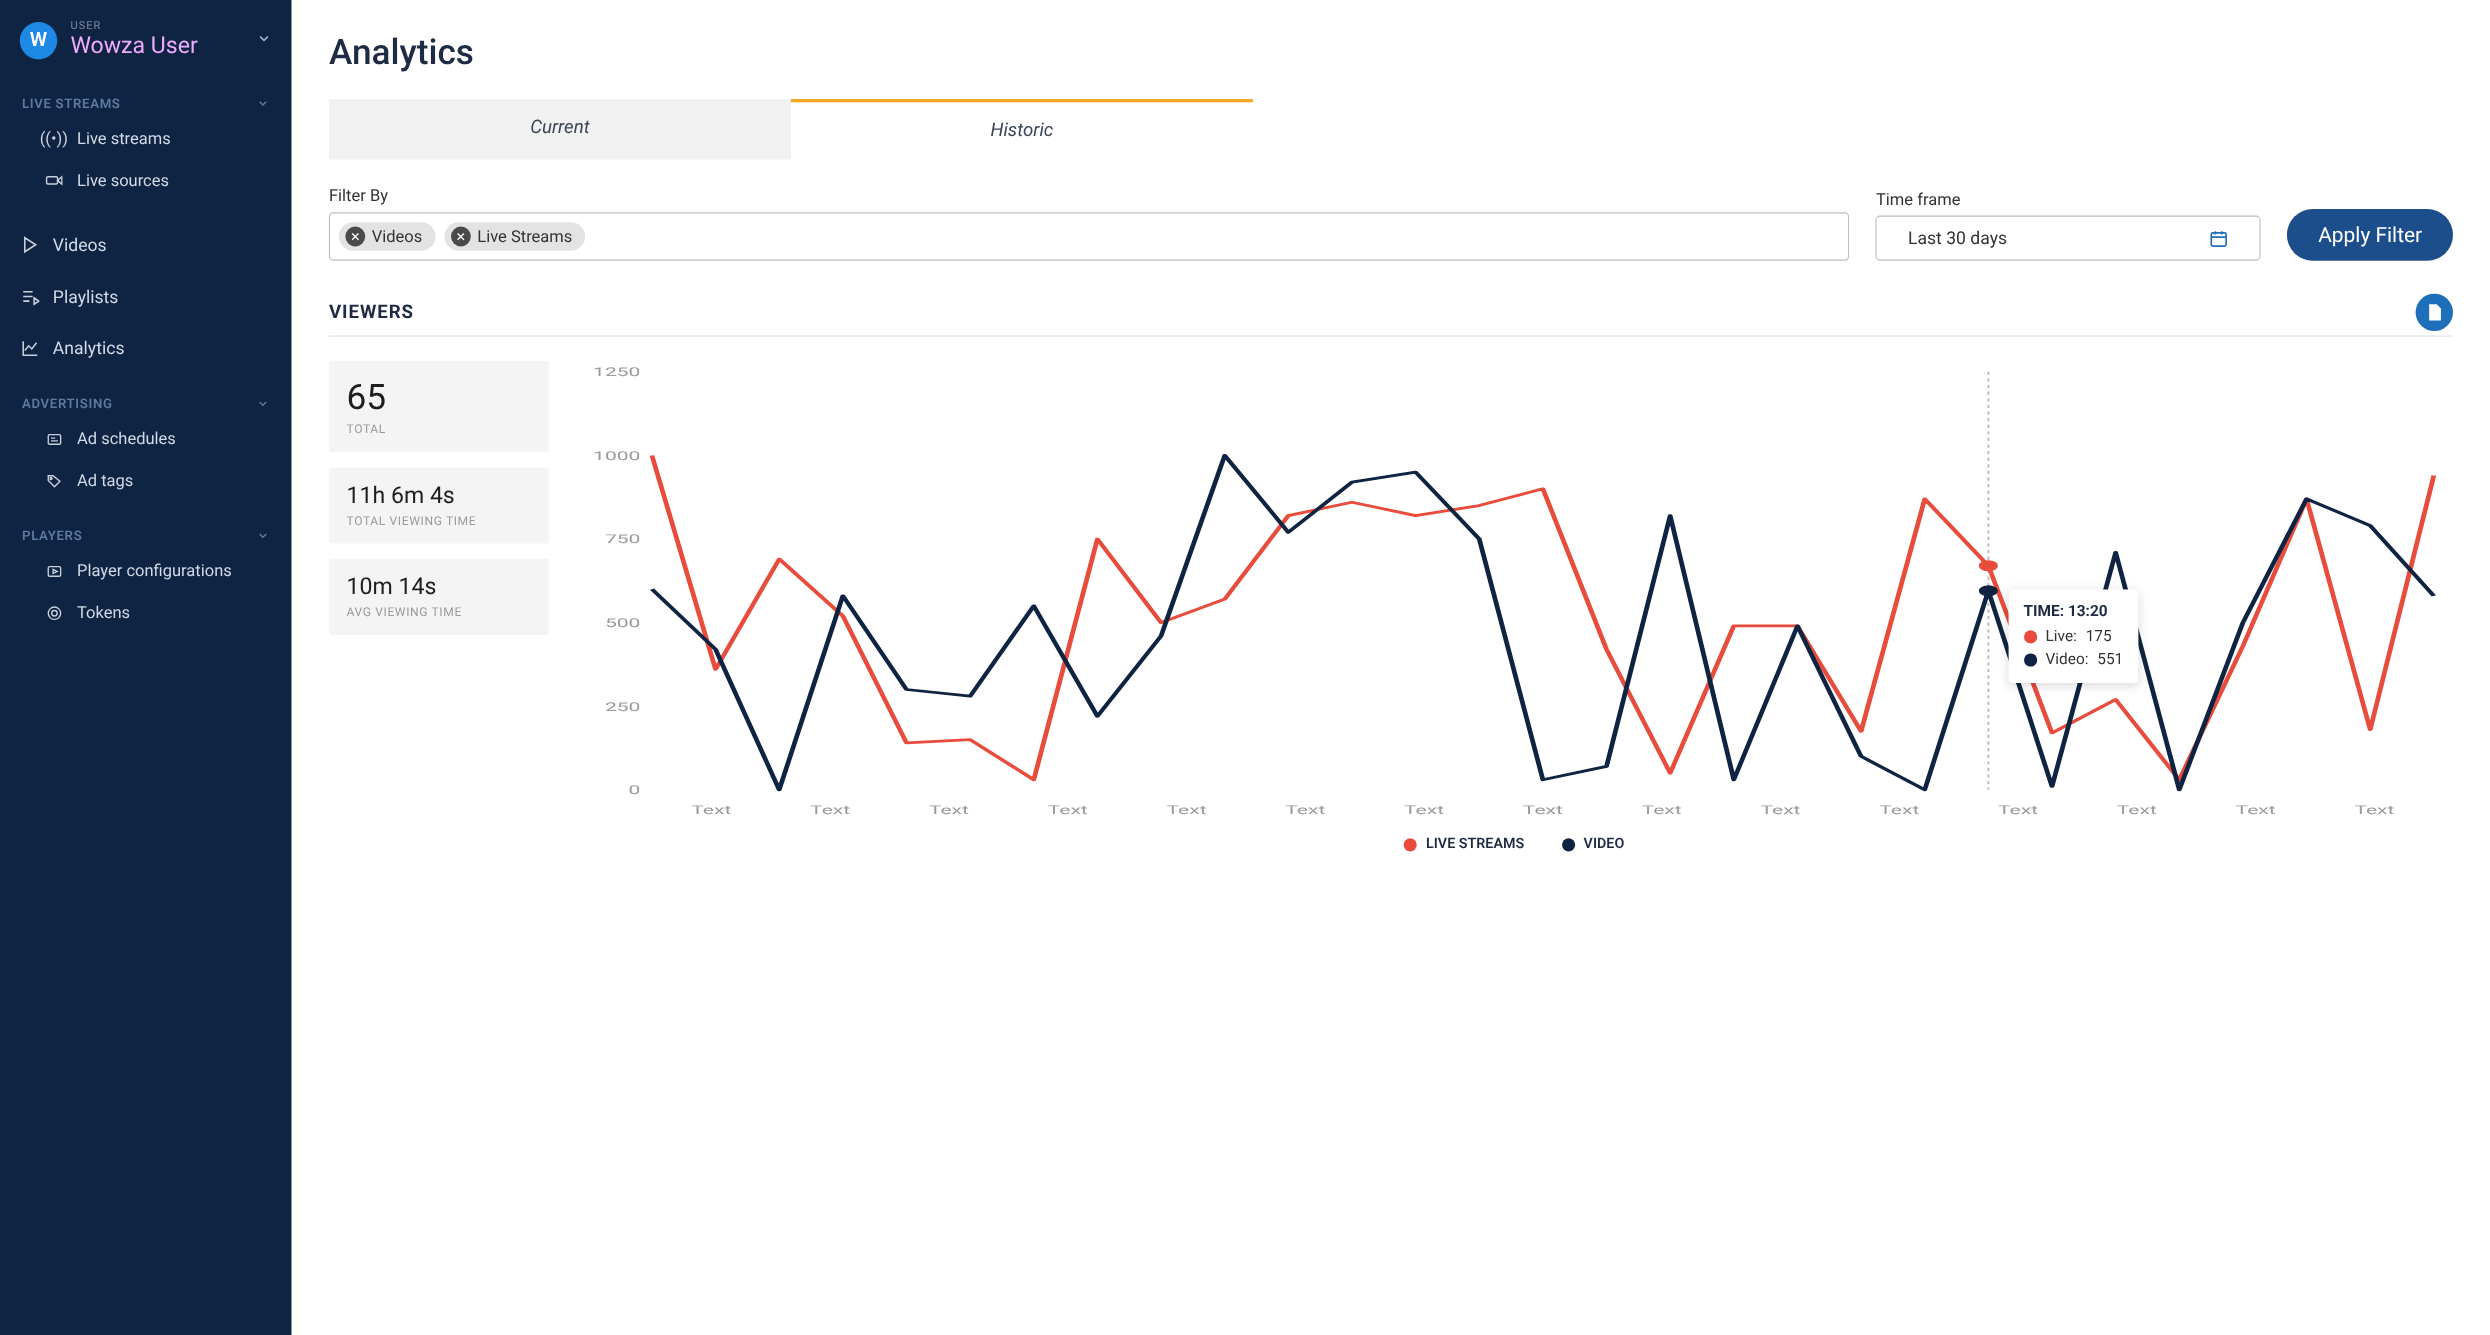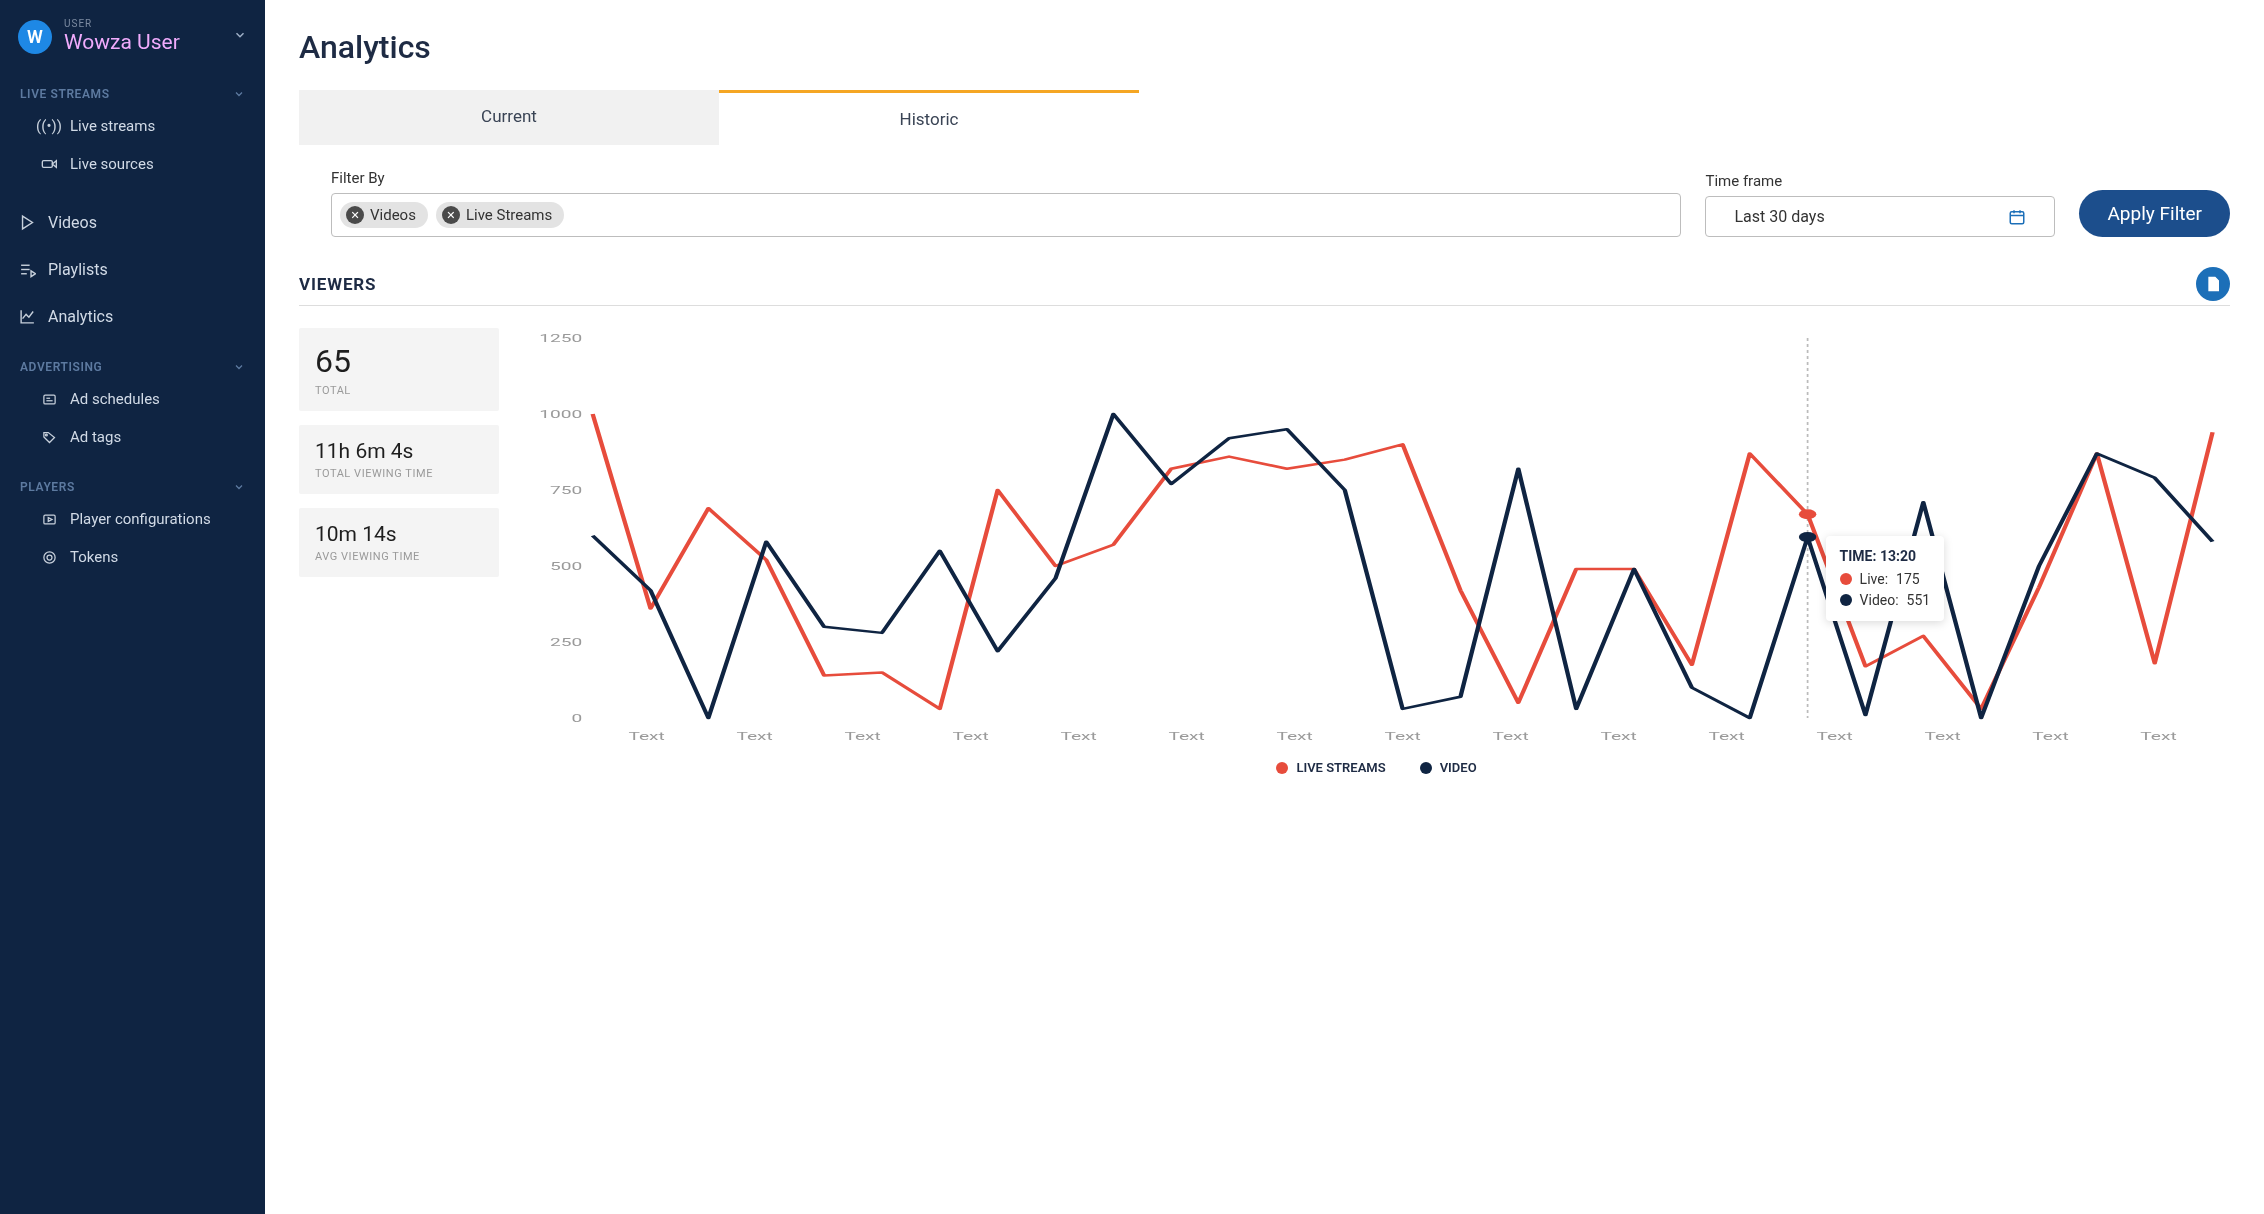--- a/index.html
+++ b/index.html
@@ -13,24 +13,24 @@
 .user-meta .user-name { font-size:21px; font-weight:400; color:#f0abfc; }
 .chev { margin-left:auto; color:#9fb0c7; }
 .section-header { display:flex; align-items:center; justify-content:space-between; padding:12px 20px 6px; font-size:12px; letter-spacing:0.05em; color:#5d7aa0; font-weight:600; cursor:pointer; }
 .nav-item { display:flex; align-items:center; gap:12px; padding:10px 20px 10px 40px; color:#d1dae6; cursor:pointer; }
 .nav-item.top-level { padding-left:18px; font-size:16px; }
 .nav-item .icon { width:18px; display:flex; justify-content:center; color:#c7d0db; }
 
 .main { flex:1; padding:28px 34px 10px; overflow:auto; }
 h1.page-title { font-size:32px; color:#1e2b44; font-weight:500; margin-bottom:24px; }
 .tabs { display:flex; }
-.tab { flex:0 0 420px; text-align:center; padding:16px 0; font-size:17px; color:#3a4455; cursor:pointer; }
+.tab { flex:0 0 420px; text-align:center; padding:16px 0; font-size:17px; color:#3a4455; cursor:pointer;font-style:italic; }
 .tab-current { background:#f1f1f1; }
 .tab-historic { border-top:3px solid #f5a623; }
-.filter-row { display:flex; gap:24px; margin-top:24px; align-items:flex-end;margin-left:32px; }
+.filter-row { display:flex; gap:24px; margin-top:24px; align-items:flex-end; }
 .filter-by { flex:1; }
 .filter-label { font-size:15px; color:#333; margin-bottom:6px; }
 .chip-box { border:1px solid #bdbdbd; border-radius:4px; padding:6px 8px; display:flex; gap:8px; min-height:44px; align-items:center; }
 .chip { background:#e3e3e3; border-radius:16px; padding:4px 12px 4px 6px; display:flex; align-items:center; gap:6px; font-size:15px; color:#333; }
 .chip .x { background:#4a4a4a; color:#fff; width:18px; height:18px; border-radius:50%; display:flex; align-items:center; justify-content:center; font-size:11px; cursor:pointer; }
 .timeframe { width:350px; }
 .tf-input { border:1px solid #bdbdbd; border-radius:4px; padding:10px 28px; display:flex; align-items:center; justify-content:space-between; font-size:16px; color:#333; cursor:pointer; }
 .apply-btn { background:#1c4e8c; color:#fff; border:none; border-radius:24px; padding:12px 28px; font-size:19px; cursor:pointer; }
 .section-title-row { display:flex; align-items:center; justify-content:space-between; margin-top:30px; border-bottom:1px solid #ddd; padding-bottom:4px; }
 .section-title-row h2 { font-size:17px; letter-spacing:0.05em; color:#1e2b44; font-weight:700; }

